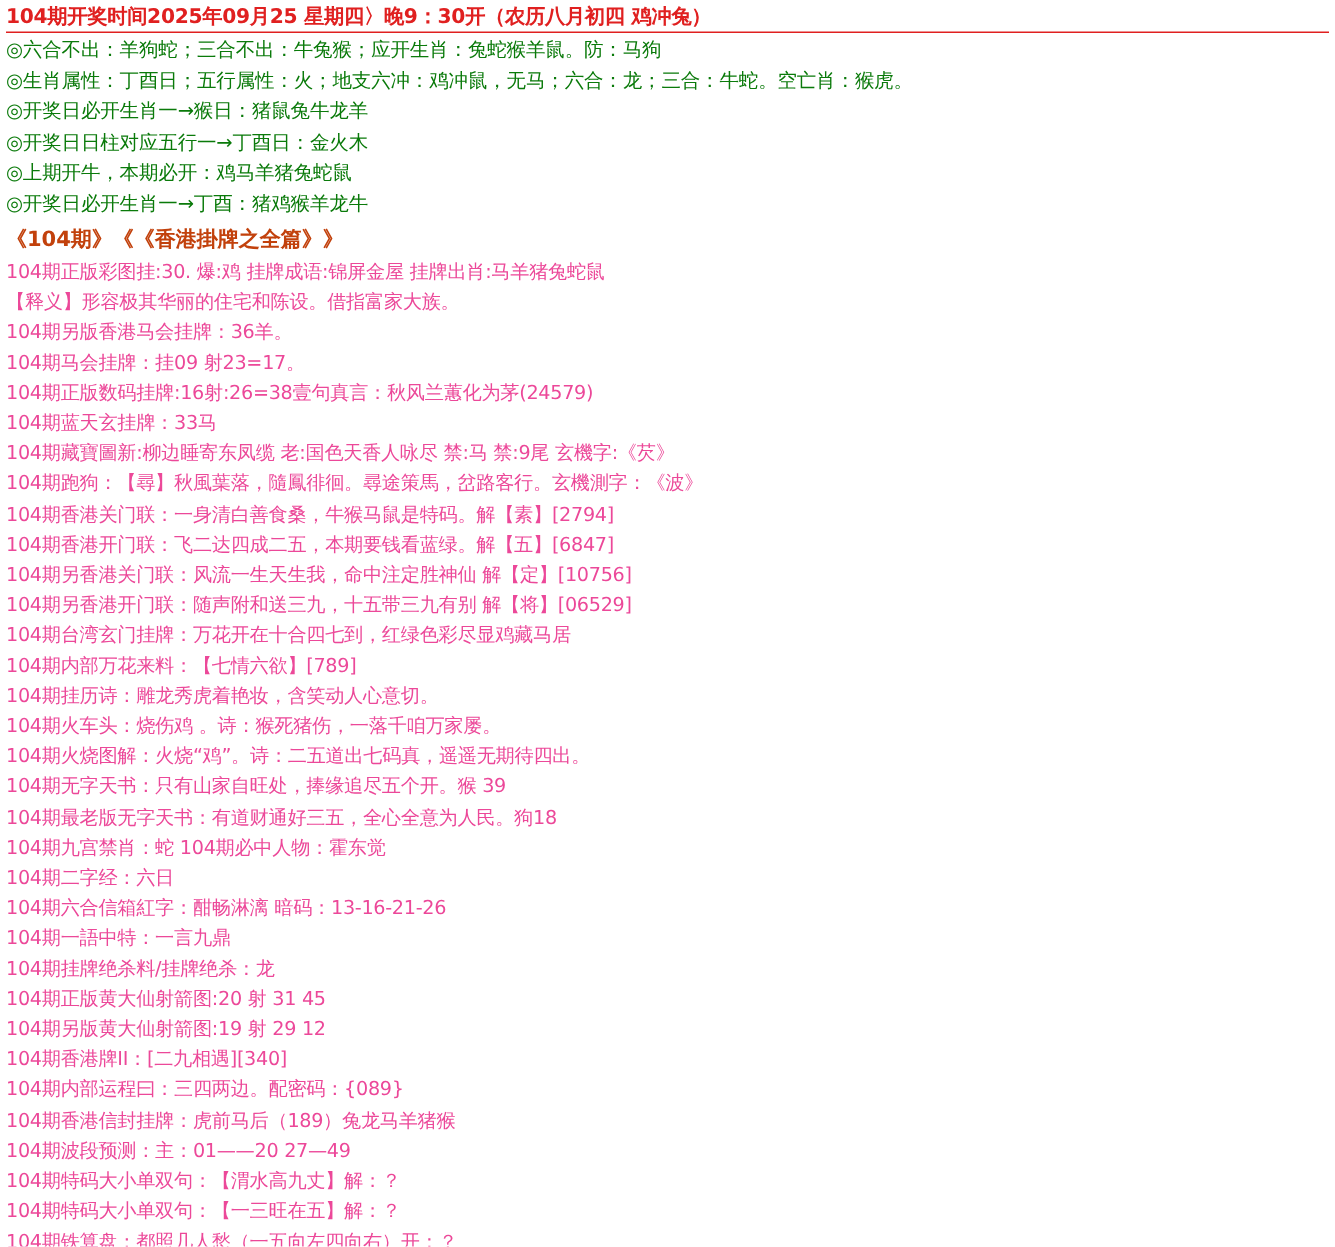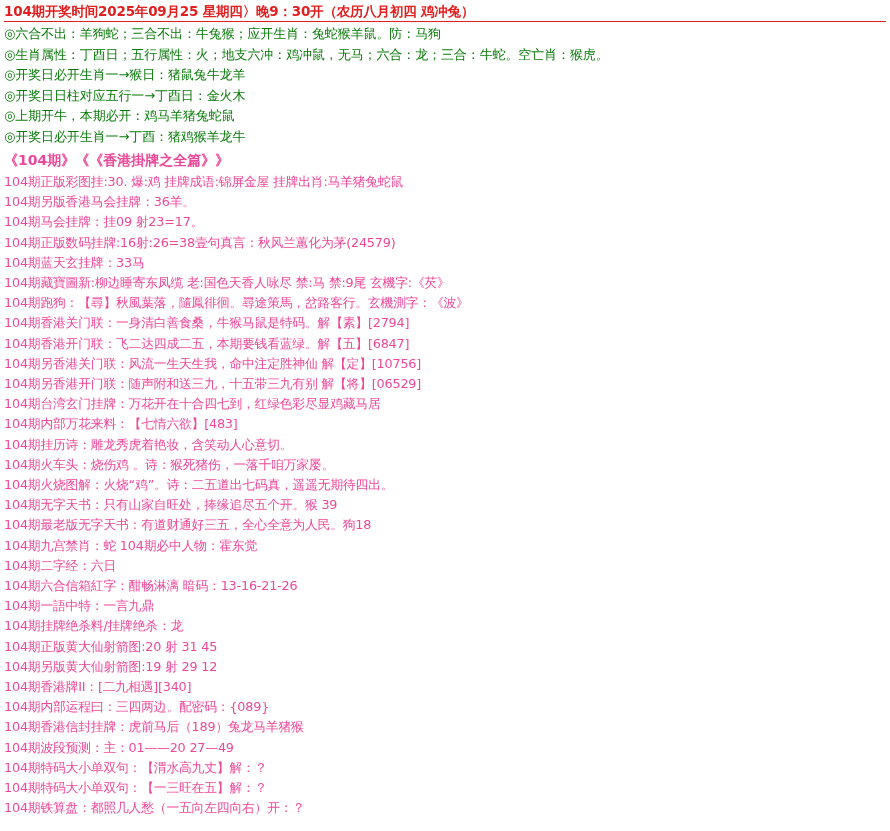--- a/index.html
+++ b/index.html
@@ -40,21 +40,21 @@
     color: #0a7a0a;
     font-size: 13px;
     line-height: 20.5px;
     white-space: nowrap;
     letter-spacing: -0.1px;
   }
   .block-green .line {
     white-space: nowrap;
   }
   .periodline {
-    color: #ec4899;
+    color: #c2410c;
     font-weight: bold;
     font-size: 14px;
     line-height: 22px;
     margin-top: 2px;
     white-space: nowrap;
   }
   .rows {
     margin-top: 1px;
   }
   .row {
@@ -79,32 +79,33 @@
     <div class="line">◎开奖日必开生肖一→猴日：猪鼠兔牛龙羊</div>
     <div class="line">◎开奖日日柱对应五行一→丁酉日：金火木</div>
     <div class="line">◎上期开牛，本期必开：鸡马羊猪兔蛇鼠</div>
     <div class="line">◎开奖日必开生肖一→丁酉：猪鸡猴羊龙牛</div>
   </div>
 
   <div class="periodline">《104期》《《香港掛牌之全篇》》</div>
 
   <div class="rows">
     <div class="row">104期正版彩图挂:30. 爆:鸡  挂牌成语:锦屏金屋  挂牌出肖:马羊猪兔蛇鼠</div>
+    <div class="row">【释义】形容极其华丽的住宅和陈设。借指富家大族。</div>
     <div class="row">104期另版香港马会挂牌：36羊。</div>
     <div class="row">104期马会挂牌：挂09 射23=17。</div>
     <div class="row">104期正版数码挂牌:16射:26=38壹句真言：秋风兰蕙化为茅(24579)</div>
     <div class="row">104期蓝天玄挂牌：33马</div>
     <div class="row">104期藏寶圖新:柳边睡寄东凤缆  老:国色天香人咏尽  禁:马  禁:9尾  玄機字:《芡》</div>
     <div class="row">104期跑狗：【尋】秋風葉落，隨鳳徘徊。尋途策馬，岔路客行。玄機測字：《波》</div>
     <div class="row">104期香港关门联：一身清白善食桑，牛猴马鼠是特码。解【素】[2794]</div>
     <div class="row">104期香港开门联：飞二达四成二五，本期要钱看蓝绿。解【五】[6847]</div>
     <div class="row">104期另香港关门联：风流一生天生我，命中注定胜神仙  解【定】[10756]</div>
     <div class="row">104期另香港开门联：随声附和送三九，十五带三九有别  解【将】[06529]</div>
     <div class="row">104期台湾玄门挂牌：万花开在十合四七到，红绿色彩尽显鸡藏马居</div>
-    <div class="row">104期内部万花来料：【七情六欲】[483]</div>
+    <div class="row">104期内部万花来料：【七情六欲】[789]</div>
     <div class="row">104期挂历诗：雕龙秀虎着艳妆，含笑动人心意切。</div>
     <div class="row">104期火车头：烧伤鸡  。诗：猴死猪伤，一落千咱万家屡。</div>
     <div class="row">104期火烧图解：火烧“鸡”。诗：二五道出七码真，遥遥无期待四出。</div>
     <div class="row">104期无字天书：只有山家自旺处，捧缘追尽五个开。猴  39</div>
     <div class="row">104期最老版无字天书：有道财通好三五，全心全意为人民。狗18</div>
     <div class="row">104期九宫禁肖：蛇            104期必中人物：霍东觉</div>
     <div class="row">104期二字经：六日</div>
     <div class="row">104期六合信箱紅字：酣畅淋漓  暗码：13-16-21-26</div>
     <div class="row">104期一語中特：一言九鼎</div>
     <div class="row">104期挂牌绝杀料/挂牌绝杀：龙</div>

